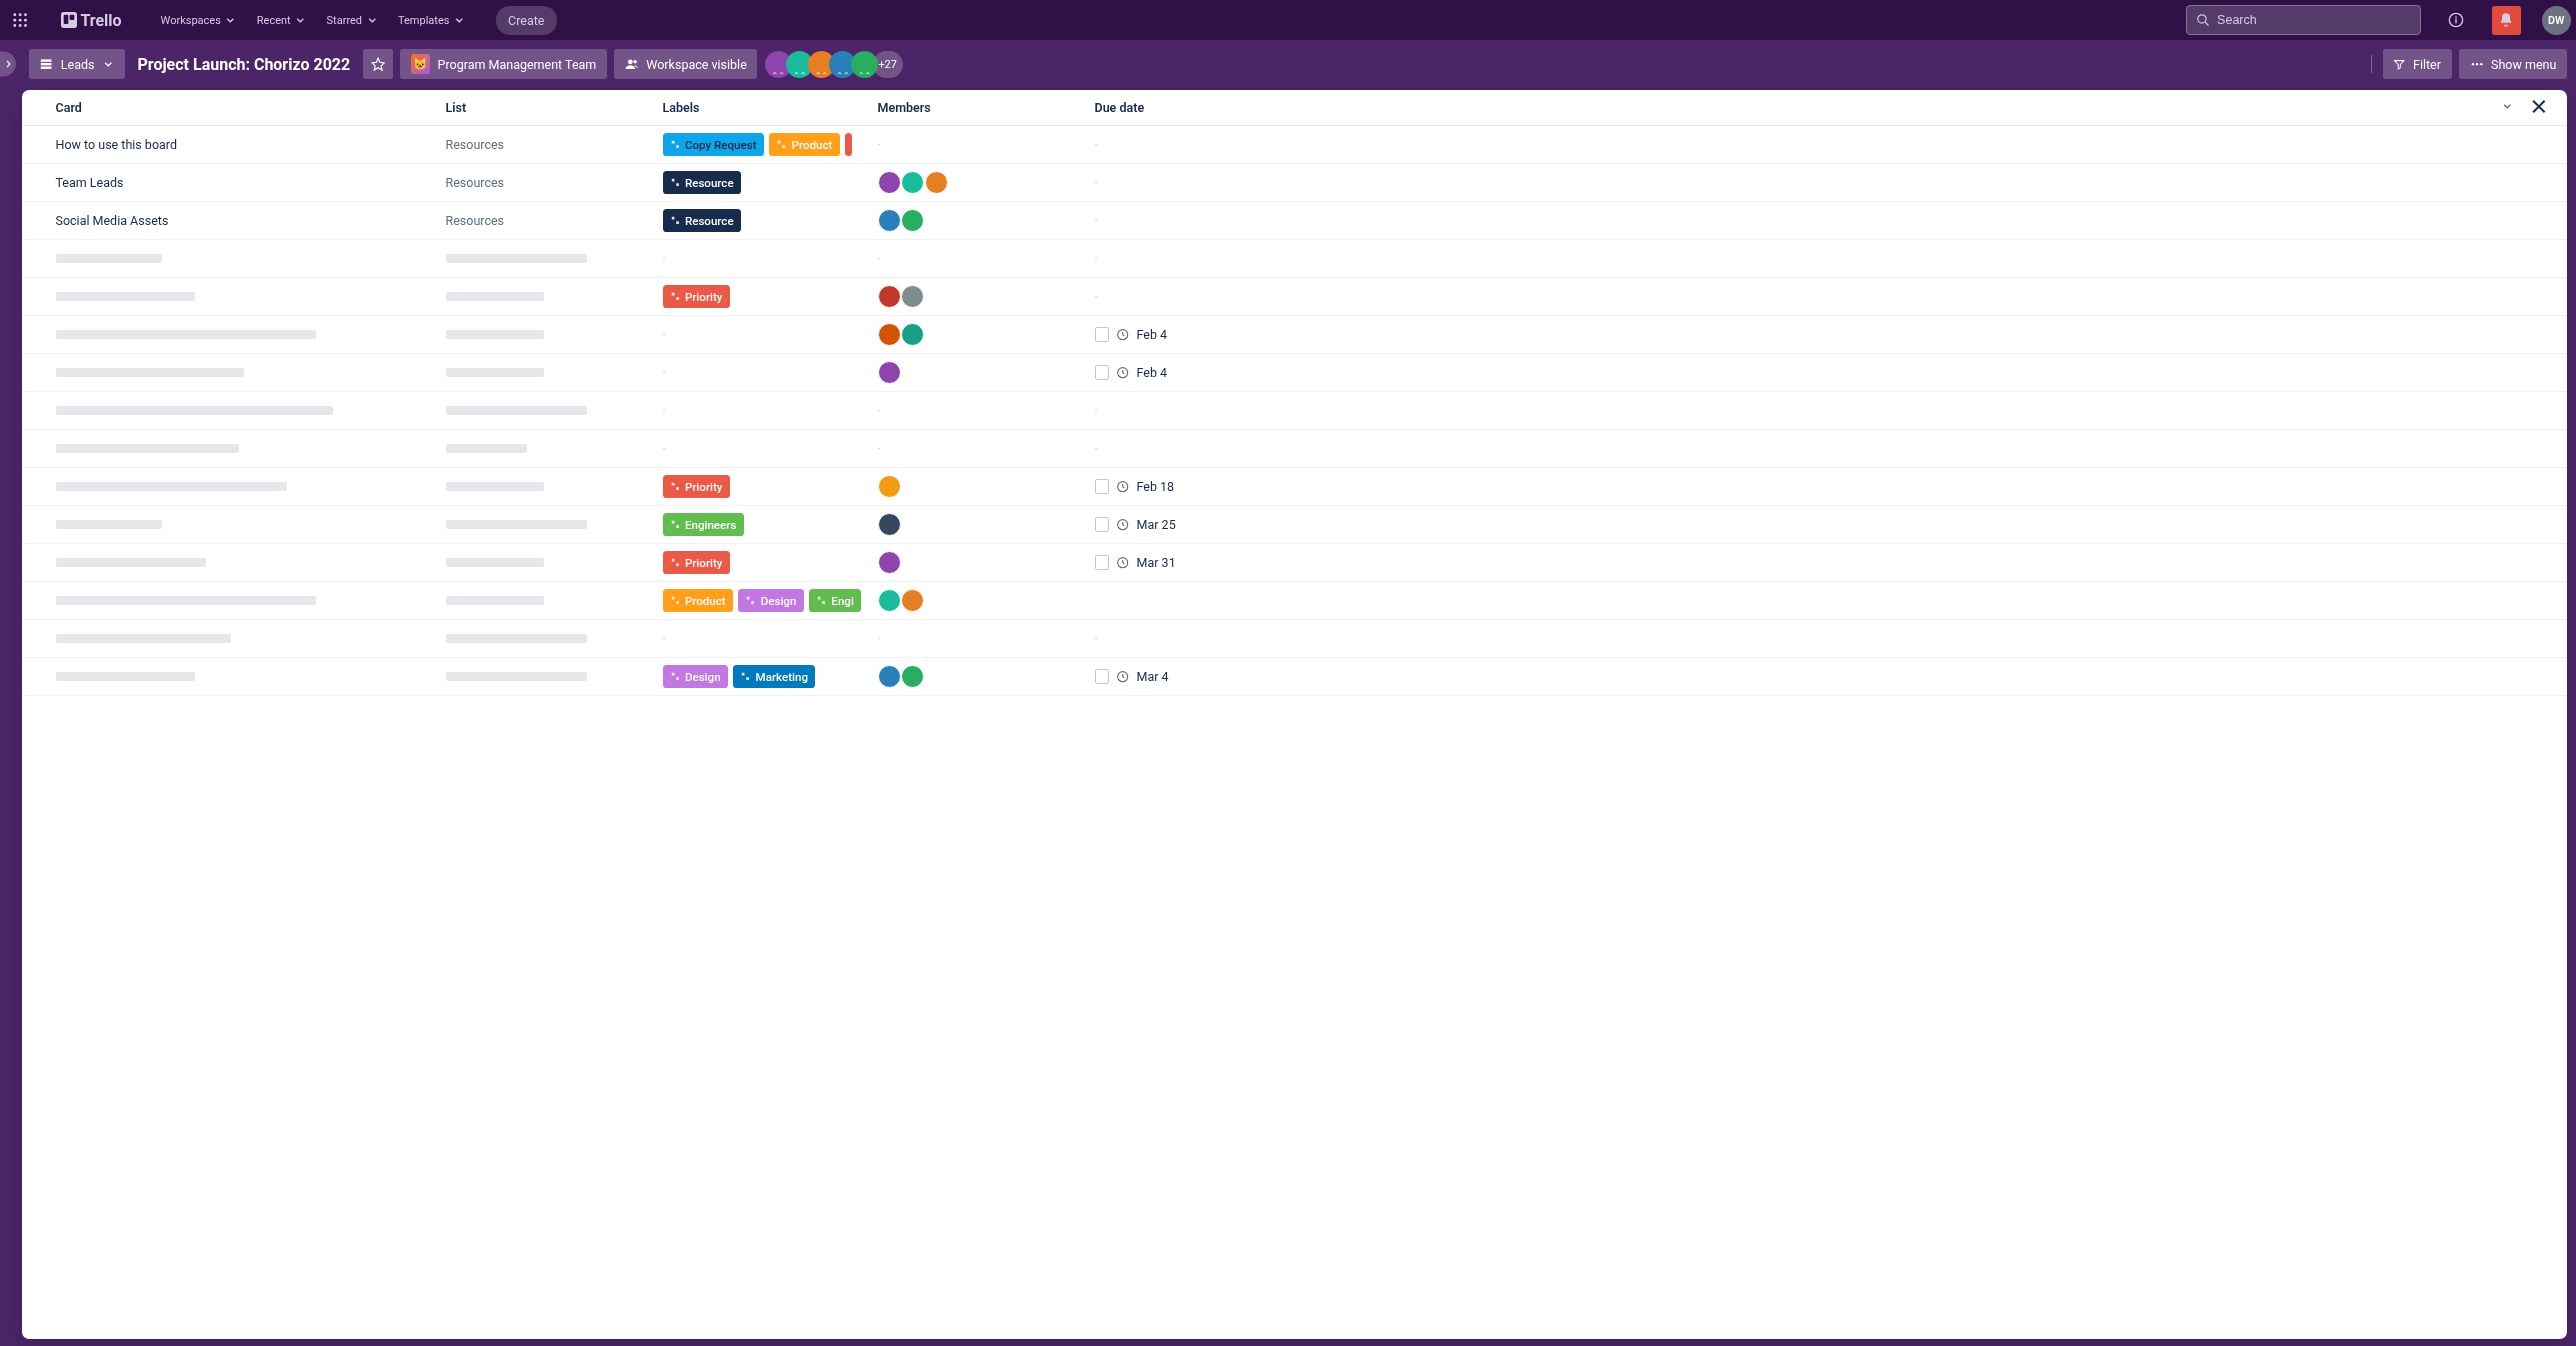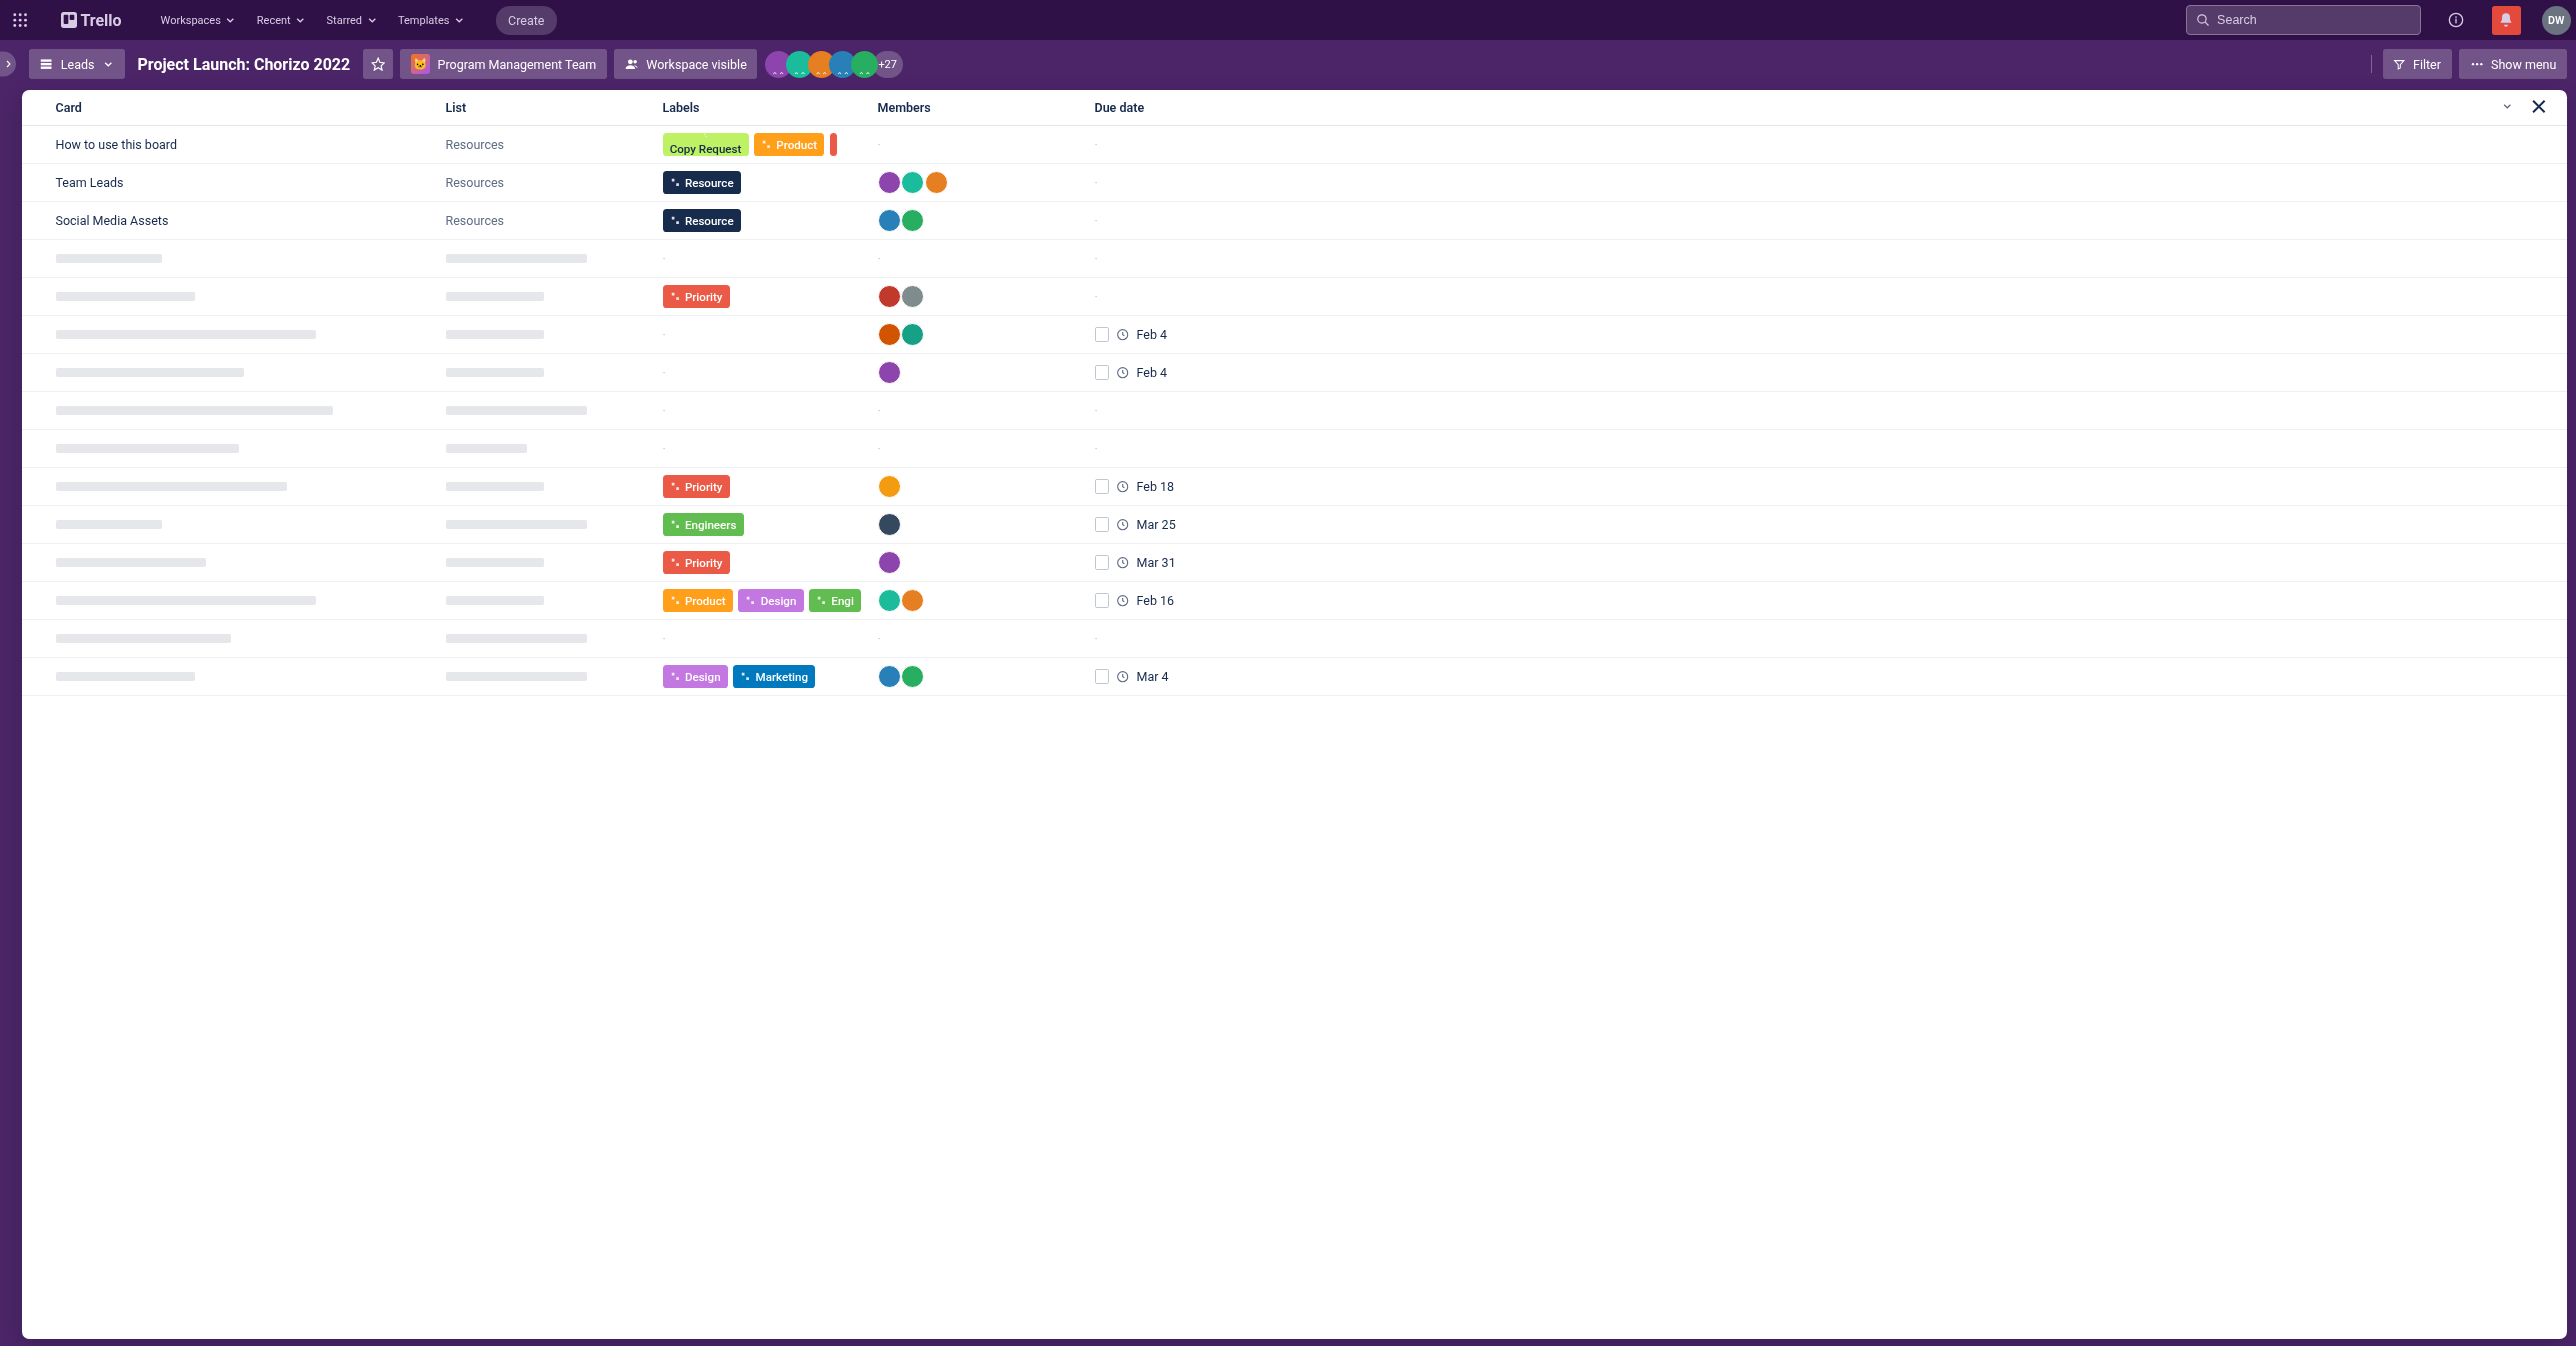--- a/index.html
+++ b/index.html
@@ -102,21 +102,21 @@
   }
   .label-icon { width:10.7px; height:10.7px; display:inline-block; }
   .av-small { width:23px; height:23px; border-radius:50%; margin-left:-4.5px; border:1.8px solid #fff; }
   .av-small:first-child { margin-left:0; }
   .due-check { width:14.3px; height:14.3px; border:1.3px solid #c1c7d0; border-radius:1.8px; display:inline-block; }
   .clock { width:13.4px; height:13.4px; }
 
   .chev-svg { width:12.5px; height:12.5px; }
 
   
-  .lc-yellow { background:#bef264; color:#172b4d;flex-direction:column; }
+  .lc-yellow { background:#0ea5e9; color:#172b4d; }
   .lc-orange { background:#ff9f1a; }
   .lc-red-orange { background:#eb5a46; }
   .lc-navy { background:#172b4d; }
   .lc-red { background:#eb5a46; }
   .lc-green { background:#61bd4f; }
   .lc-purple-lt { background:#c377e0; }
   .lc-blue { background:#0079bf; }
 
   
   .avc-0{background:#8e44ad}.avc-1{background:#1abc9c}.avc-2{background:#e67e22}
@@ -599,28 +599,20 @@
     <rect width="12" height="12" fill="none"></rect>
     <path d="M2 2h3v3H2zM7 7h3v3H7z" fill="rgba(255,255,255,0.85)"></path>
   </svg>
               <span>Engi</span>
             </span>
           </div>
           <div class="cell members">
             <div class="av-small avc-1"></div>
             <div class="av-small avc-2"></div>
           </div>
-          <div class="cell due">
-            <span class="due-check"></span>
-            <svg class="clock" viewBox="0 0 24 24">
-              <circle cx="12" cy="12" r="9" fill="none" stroke="#5e6c84" stroke-width="2"></circle>
-              <path d="M12 7v5l3 2" stroke="#5e6c84" stroke-width="2" fill="none"></path>
-            </svg>
-            <span>Feb 16</span>
-          </div>
         </div>
         <div class="trow">
           <div class="cell card">
             <div class="skel" style="width:175px"></div>
           </div>
           <div class="cell list">
             <div class="skel" style="width:141px"></div>
           </div>
           <div class="cell labels">
             <span style="color:#c1c7d0">·</span>

